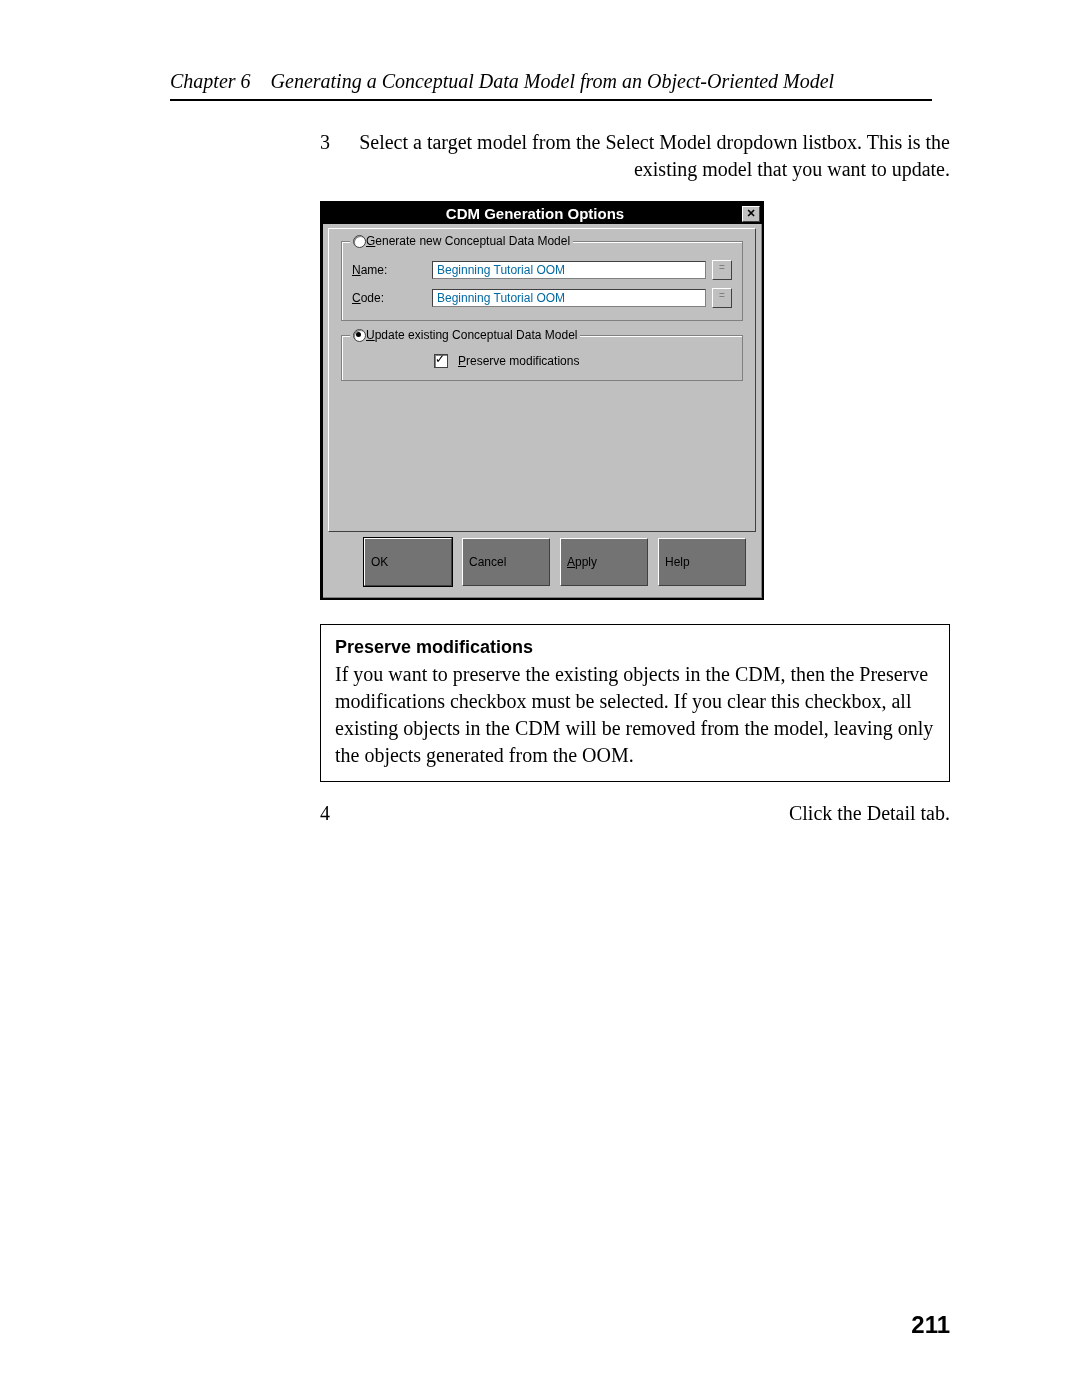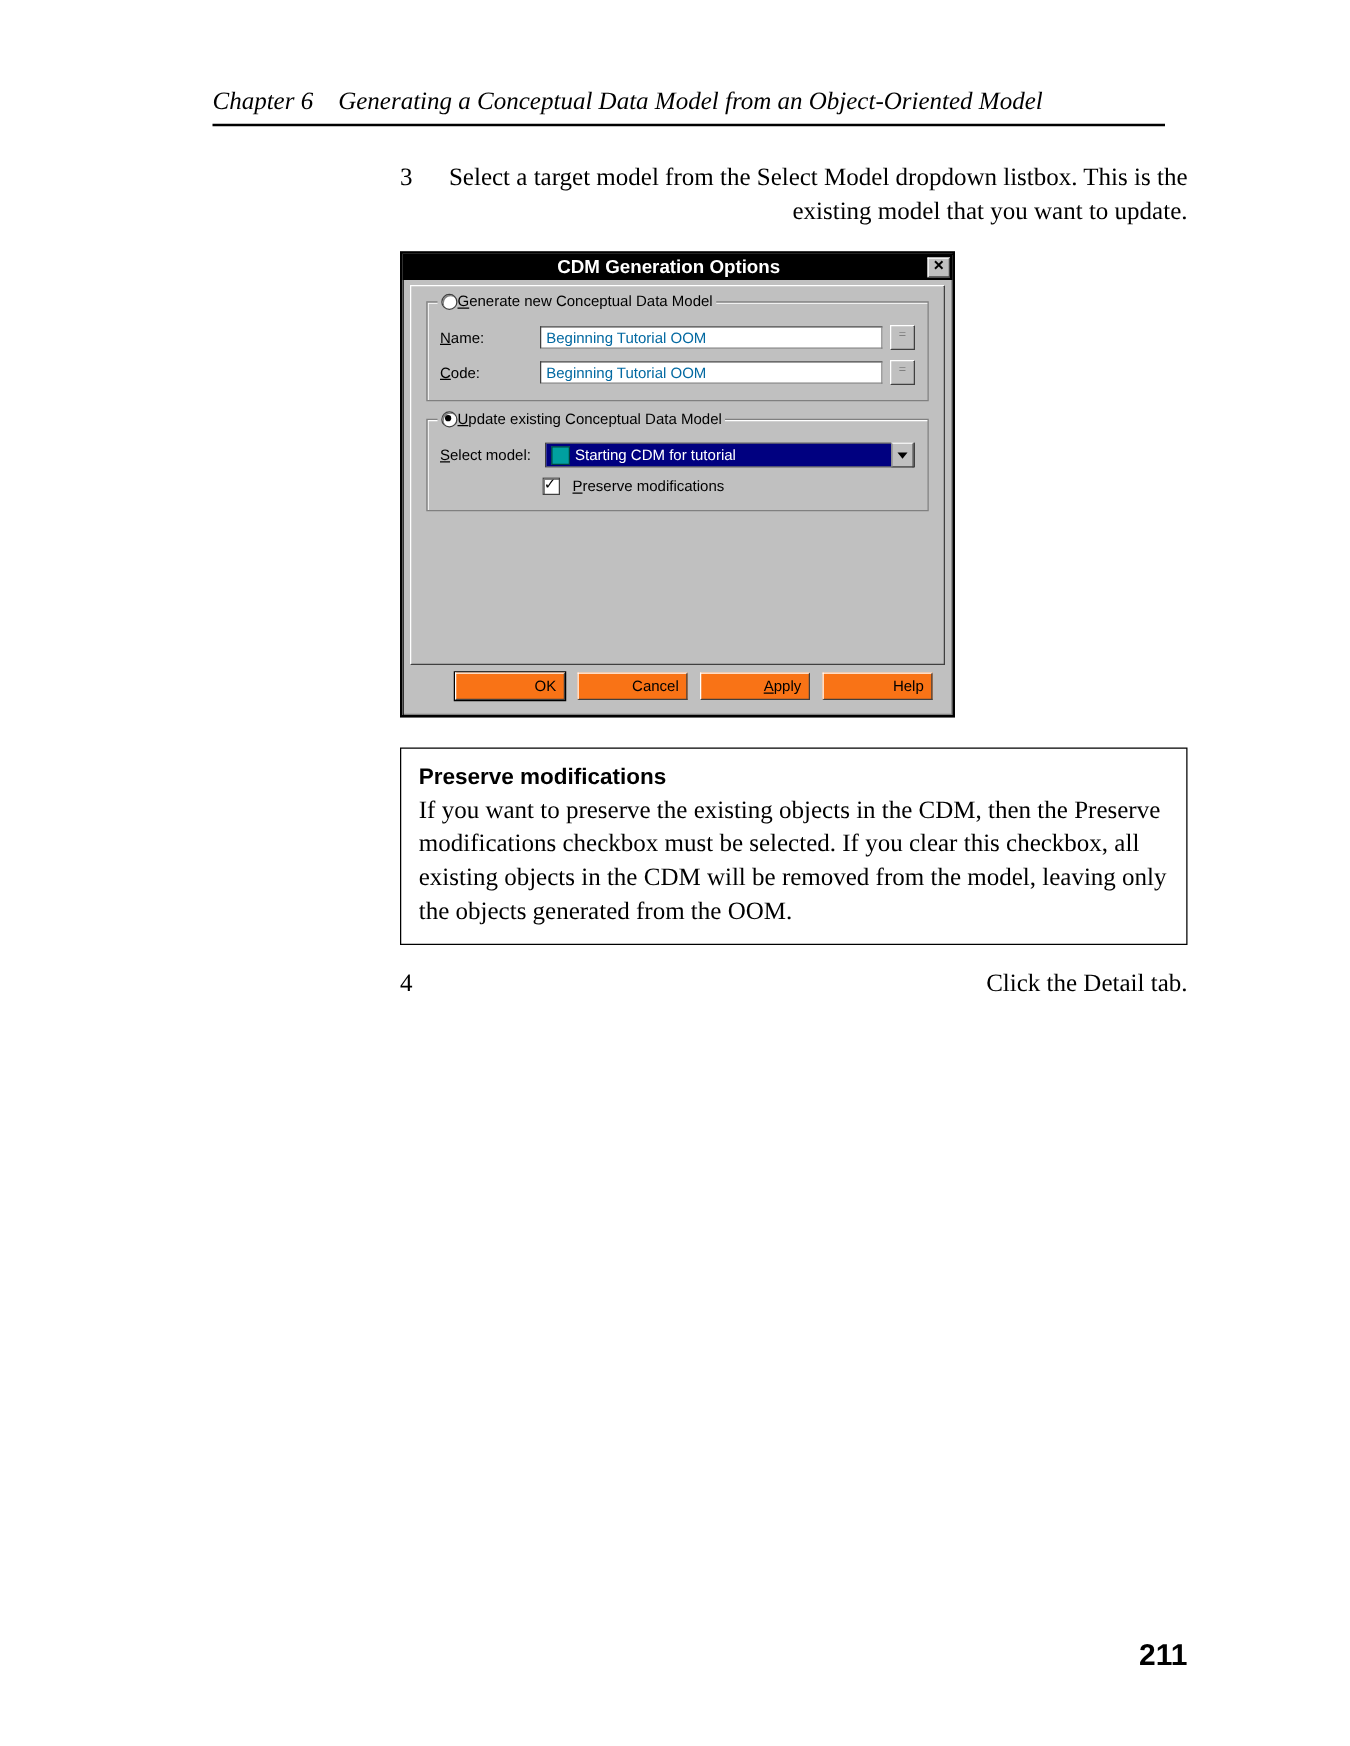--- a/index.html
+++ b/index.html
@@ -261,23 +261,23 @@
   }
 
   .button-row{
     display:flex;
     justify-content:flex-end;
     gap:10px;
     padding:6px 10px 4px 10px;
   }
   .btn{
     min-width:74px;
-    padding:3px 6px;
-    text-align:right;
-    background:#f97316;
+    padding:16px 6px;
+    text-align:left;
+    background:#737373;
     border:1px solid #fff;
     border-right-color:#404040;
     border-bottom-color:#404040;
     font:12px "MS Sans Serif", Tahoma, Arial, sans-serif;
     cursor:default;
   }
   .btn.default{
     box-shadow:0 0 0 1px #000;
   }
 </style>
@@ -327,30 +327,20 @@
                 <div class="smallbtn">=</div>
               </div>
             </div>
 
             <div class="groupbox">
               <div class="groupbox-legend">
                 <span class="radio checked"></span>
                 <span><span class="u">U</span>pdate existing Conceptual Data Model</span>
               </div>
 
-              <div class="form-row">
-                <label style="width:78px"><span class="u">S</span>elect model:</label>
-                <div class="dropdown">
-                  <div class="dropdown-sel">
-                    <span class="model-icon"></span>
-                    <span>Starting CDM for tutorial</span>
-                  </div>
-                  <div class="dd-arrow"></div>
-                </div>
-              </div>
 
               <div class="form-row" style="margin-left:82px">
                 <span class="checkbox checked"></span>
                 <span><span class="u">P</span>reserve modifications</span>
               </div>
             </div>
 
           </div>
 
           <div class="button-row">

